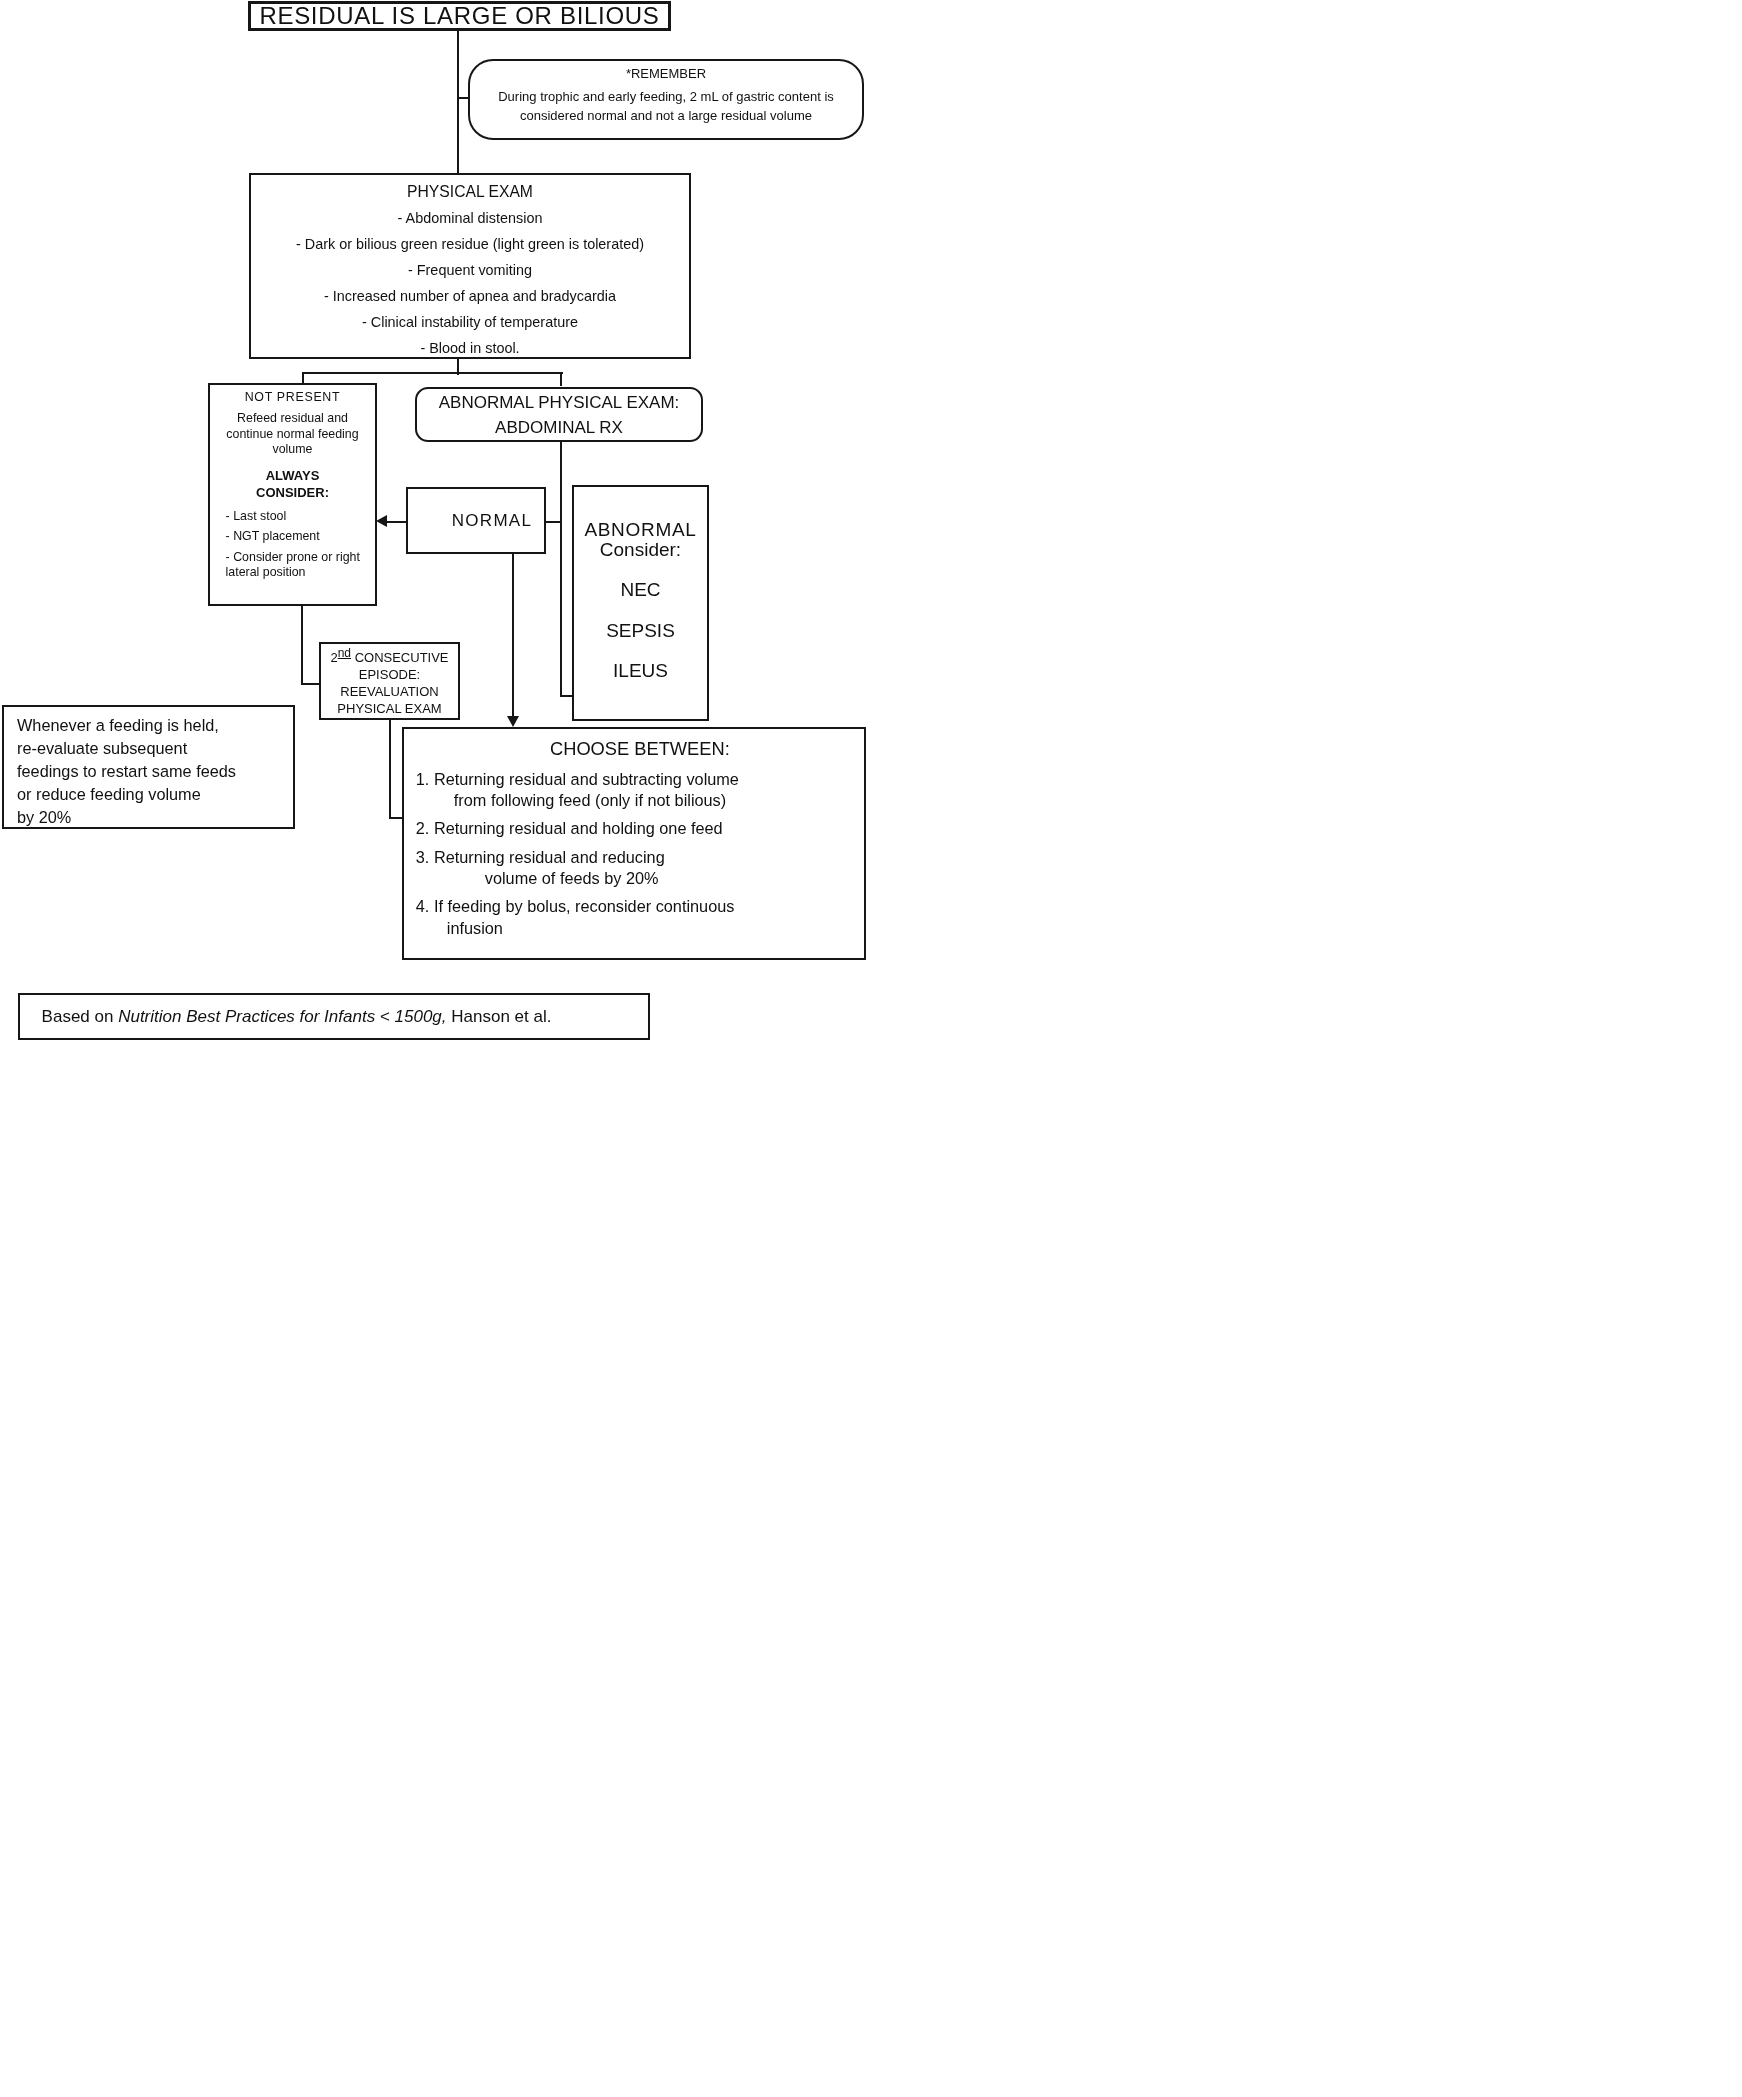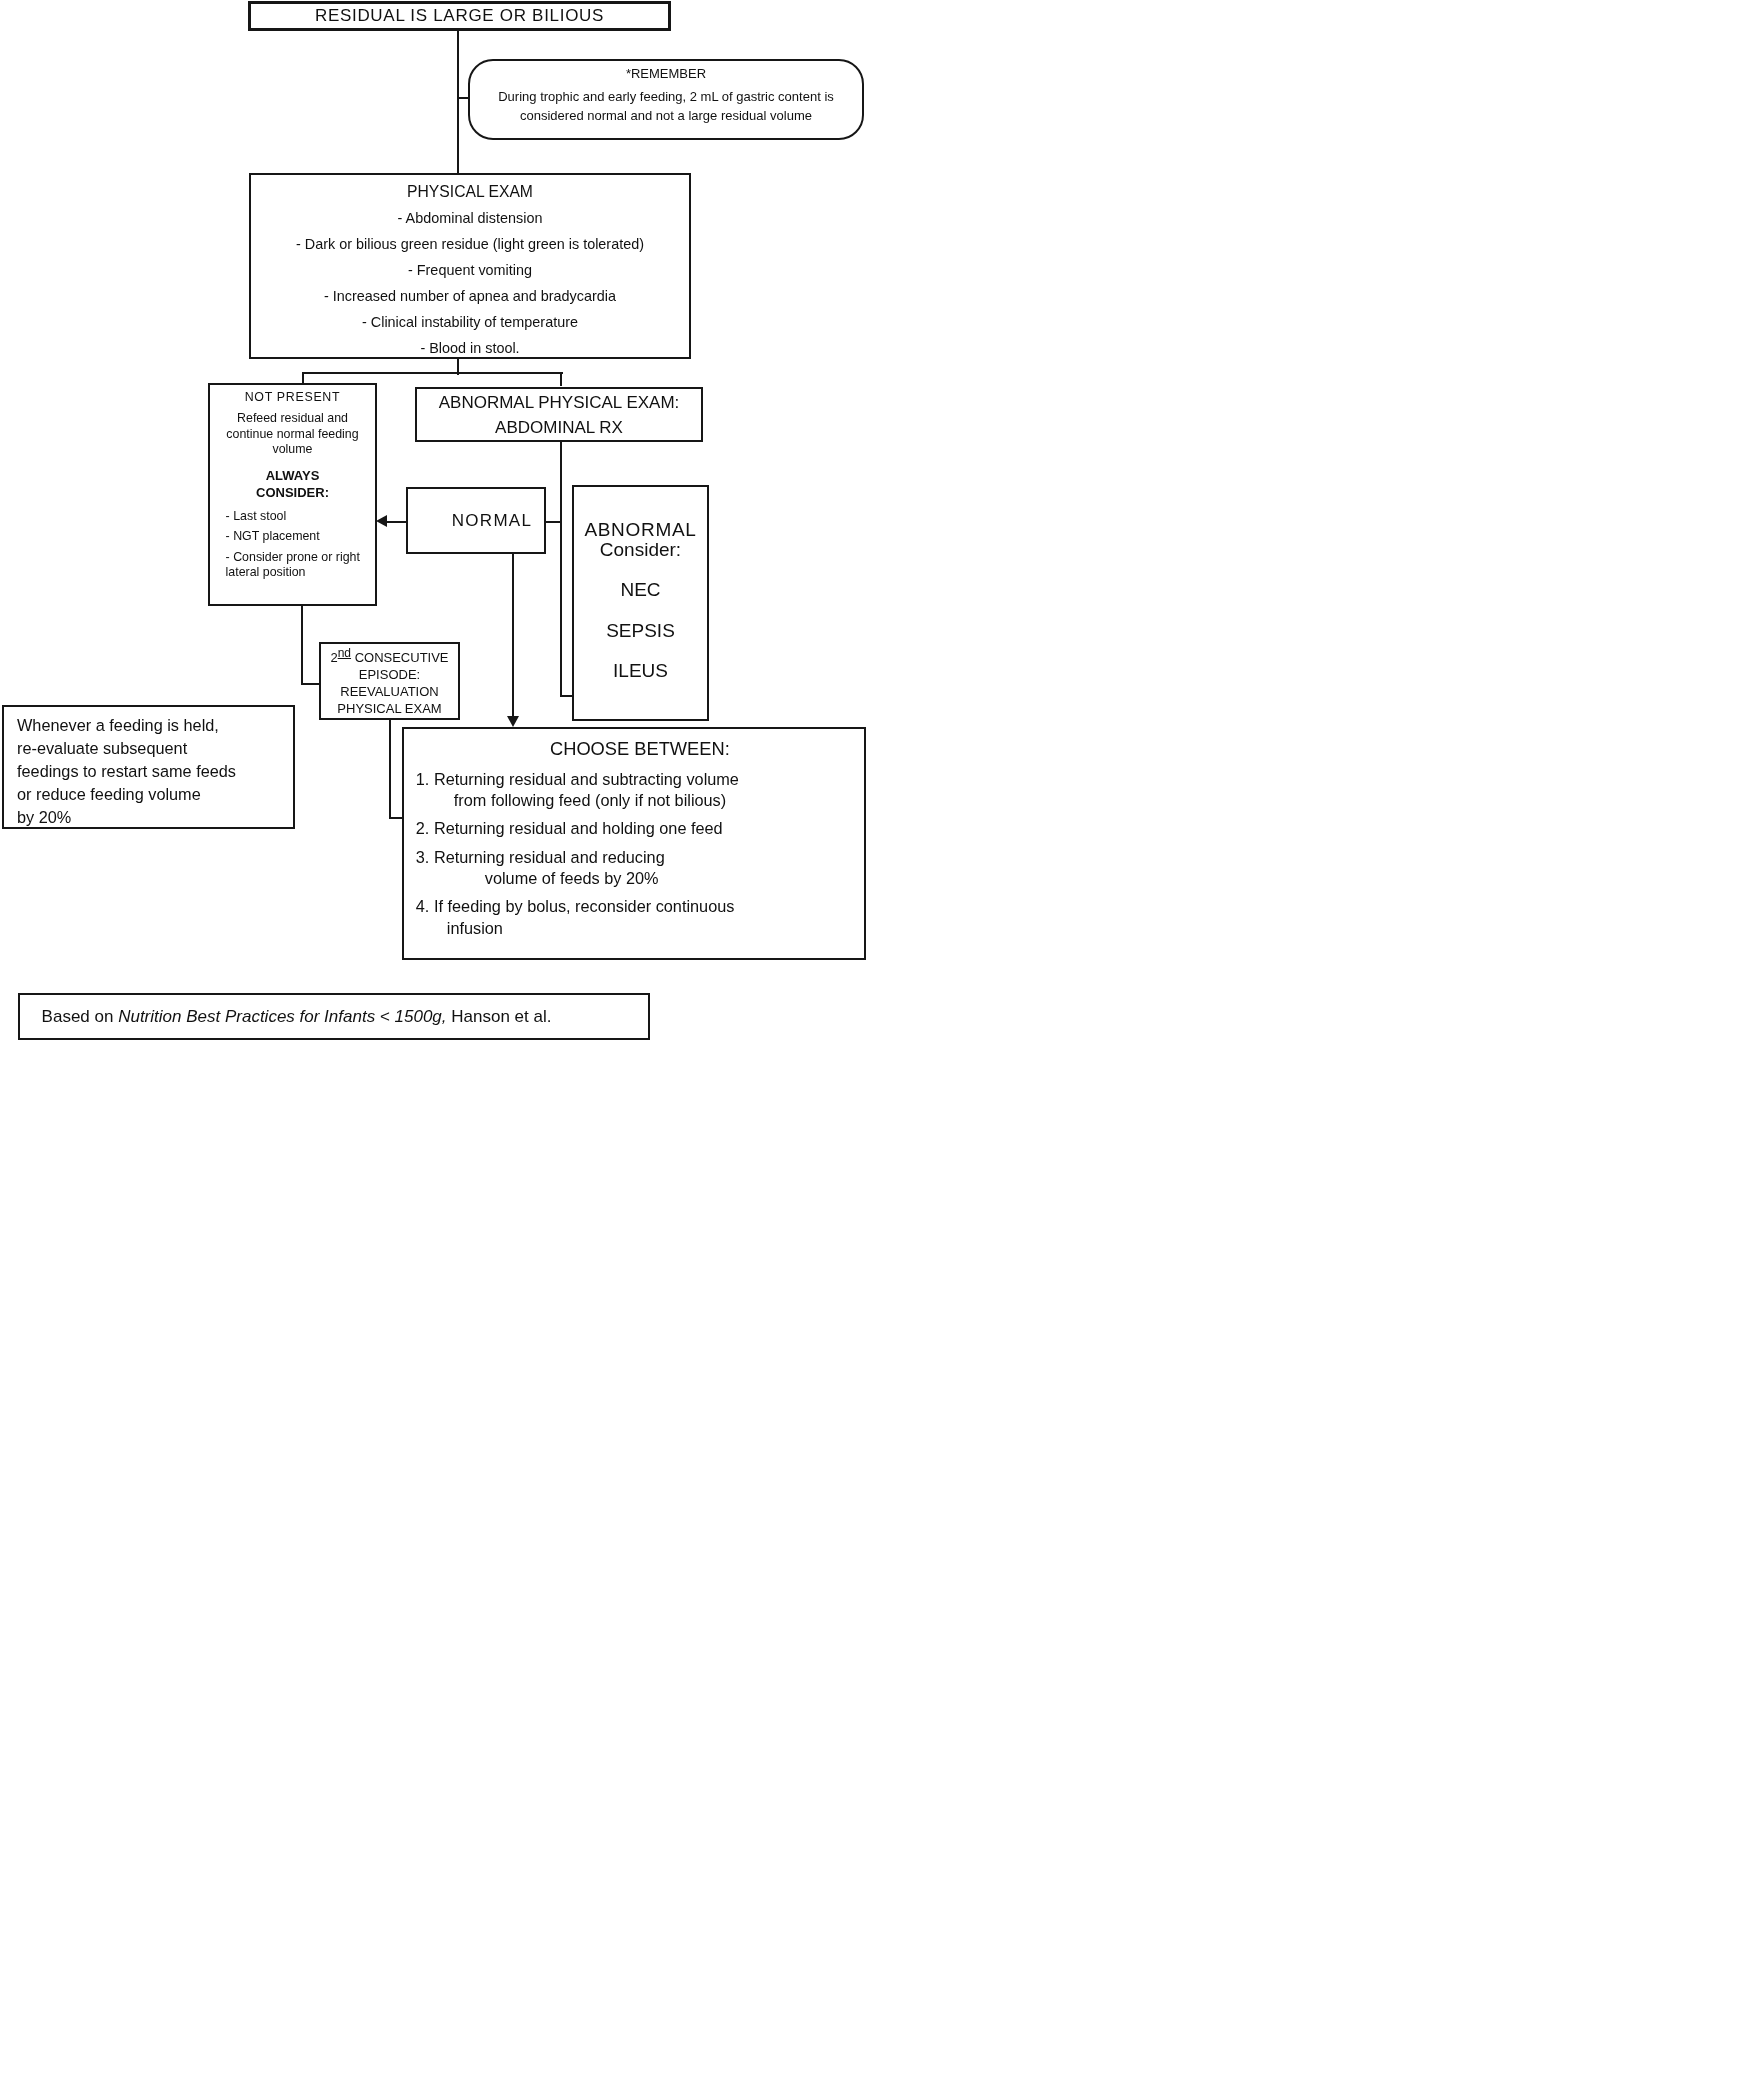--- a/index.html
+++ b/index.html
@@ -19,21 +19,21 @@
     position:absolute;
     border:2.6px solid #161616;
     background:#ffffff;
     box-sizing:border-box;
     text-align:center;
   }
   .title-box{
     left:248px;top:1.3px;width:423px;height:30px;
     border-width:3.3px;
     display:flex;align-items:center;justify-content:center;
-    font-size:17px;letter-spacing:0.7px;
+    font-size:24px;letter-spacing:0.7px;
   }
   .remember-box{
     left:468px;top:59px;width:396px;height:81px;
     font-size:13px;line-height:18.3px;
     padding:3.9px 9.1px;
     border-radius:25px;
   }
   .remember-box .rb-title{margin-bottom:5.2px;}
   .pe-box{
     left:249px;top:173px;width:442px;height:186px;
@@ -47,21 +47,21 @@
     padding:5.2px 6.5px;
   }
   .np-box .np-title{letter-spacing:0.7px;margin-bottom:5.2px;}
   .np-box .np-body{margin:0 auto 9.1px auto;max-width:150px;}
   .np-box .np-sub{font-weight:bold;font-size:13px;line-height:17px;max-width:98px;margin:0 auto 7.8px auto;}
   .np-box .np-items{text-align:left;padding-left:9.1px;}
   .np-box .np-item{margin-bottom:4.6px;}
   .ape-box{
     left:415px;top:387px;width:288px;height:55px;
     font-size:17px;line-height:25px;
-    display:flex;flex-direction:column;justify-content:center;
+    display:flex;flex-direction:column;justify-content:center;border-radius:13px;
   }
   .normal-box{
     left:406px;top:487px;width:140px;height:67px;
     display:flex;align-items:center;justify-content:center;
     font-size:17px;letter-spacing:1.3px;padding-left:32px;
   }
   .abn-box{
     left:572px;top:485px;width:137px;height:236px;
     font-size:19px;line-height:19.6px;
     padding-top:33px;

